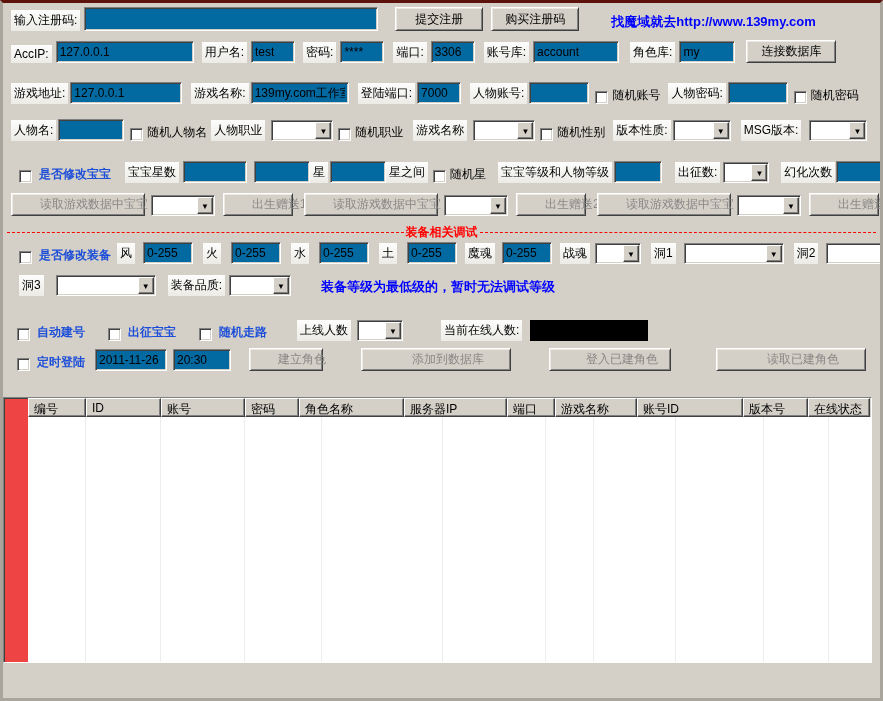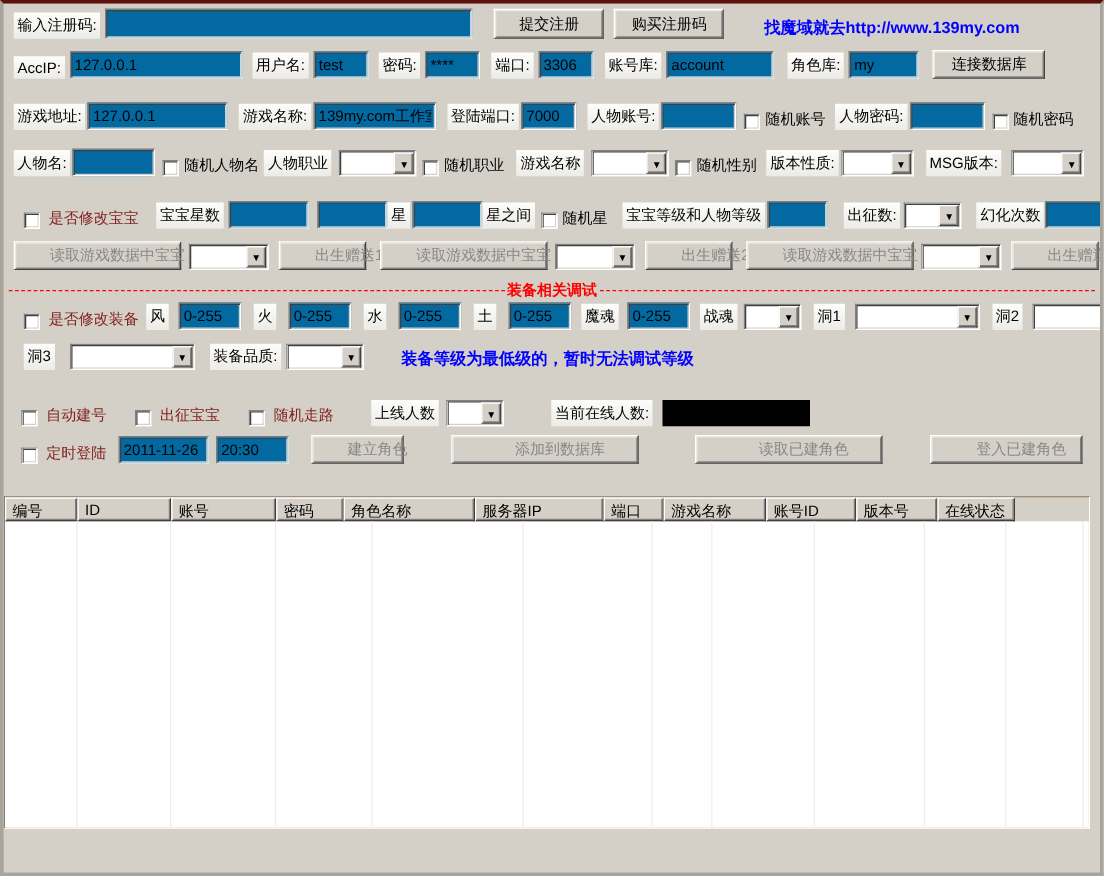--- a/index.html
+++ b/index.html
@@ -26,21 +26,21 @@
     width:17px; height:15px; background:#d4d0c8; text-align:center; line-height:13px;
     font-size:10px; font-weight:bold; color:#000; cursor:default;
     border:1px solid; border-color:#fff #404040 #404040 #fff;
     box-shadow: inset -1px -1px 0 #808080;
   }
   .client { position:relative; width:877px; height:673px; background:#d4d0c8; overflow:hidden; }
   .row { position:absolute; left:8px; right:4px; height:24px; display:flex; align-items:flex-end; white-space:nowrap; }
 
   .lbl { background:linear-gradient(#fdfdfc,#ecebe6); padding:2px 3px; flex:0 0 auto; }
   .cl  { margin-left:4px; flex:0 0 auto; }
-  .red { color:#7f1d1d; font-weight:normal; }
+  .red { color:#1d4ed8; font-weight:bold; }
 
   .txt {
     background:#0369a1; height:22px; padding:2px 3px; font:12px "Liberation Sans","DejaVu Sans",sans-serif;
     border:1px solid; border-color:#808080 #fff #fff #808080;
     box-shadow: inset 1px 1px 0 #404040, inset -1px -1px 0 #d4d0c8;
     flex:0 0 auto; outline:none;
   }
   .btn {
     height:23px; background:#d4d0c8; font:12px "Liberation Sans","DejaVu Sans",sans-serif;
     border:1px solid; border-color:#ffffff #404040 #404040 #ffffff;
@@ -64,23 +64,24 @@
     box-shadow: inset 1px 1px 0 #404040, inset -1px -1px 0 #d4d0c8;
   }
   .sep { position:absolute; left:4px; right:4px; height:14px; display:flex; align-items:center; color:#ff0000; font-weight:bold; }
   .sep .dash { flex:1 1 auto; border-top:1px dashed #ff0000; }
   .sep .sep-text { padding:0 2px; }
   .blackbox { width:118px; height:21px; background:#000; flex:0 0 auto; }
   .bluenote { color:#0000ff; font-weight:bold; font-size:13px; }
   .link { color:#0000ff; font-weight:bold; font-size:13px; }
 
   .lv {
-    position:absolute; top:394px; left:0px; width:869px; height:266px; background:#fdba74;
+    position:absolute; top:394px; left:0px; width:869px; height:266px; background:#ef4444;
     border:1px solid; border-color:#808080 #fff #fff #808080;
     box-shadow: inset 1px 1px 0 #404040;
+    padding-left: 24px;
   }
   .lv-head { display:flex; height:19px; background:#d4d0c8; }
   .th {
     flex:0 0 auto; padding:2px 1px 0 5px; overflow:hidden; background:#d4d0c8;
     border:1px solid; border-color:#ffffff #404040 #404040 #ffffff;
     box-shadow: inset -1px -1px 0 #808080; cursor:default;
   }
   .lv-body { display:flex; height:245px; background:#fff; }
   .td { flex:0 0 auto; border-right:1px solid #ededed; height:100%; }
 </style>
@@ -272,35 +273,35 @@
       <span class="blackbox" style="margin-left:8px"></span>
     </div>
 
     <div class="row" style="top:344px">
       <span class="chk" style="margin-left:6px"></span>
       <span class="cl red" style="margin-left:7px">定时登陆</span>
       <input class="txt" style="width: 72px; margin-left: 10px;" value="2011-11-26">
       <input class="txt" style="width: 58px; margin-left: 6px;" value="20:30">
       <button class="btn disabled" style="width:74px;margin-left:18px">建立角色</button>
       <button class="btn disabled" style="width:150px;margin-left:38px">添加到数据库</button>
+      <button class="btn disabled" style="width:122px;margin-left:38px">登入已建角色</button>
       <button class="btn disabled" style="width:150px;margin-left:45px">读取已建角色</button>
-      <button class="btn disabled" style="width:122px;margin-left:38px">登入已建角色</button>
     </div>
 
     <div class="lv">
       <div class="lv-head">
         <span class="th" style="width:58px">编号</span>
         <span class="th" style="width:75px">ID</span>
         <span class="th" style="width:84px">账号</span>
         <span class="th" style="width:54px">密码</span>
         <span class="th" style="width:105px">角色名称</span>
         <span class="th" style="width:103px">服务器IP</span>
         <span class="th" style="width:48px">端口</span>
         <span class="th" style="width:82px">游戏名称</span>
-        <span class="th" style="width:72px">账号ID</span>
+        <span class="th" style="width:106px">账号ID</span>
         <span class="th" style="width:65px">版本号</span>
         <span class="th" style="width:62px">在线状态</span>
       </div>
       <div class="lv-body">
         <span class="td" style="width:58px"></span>
         <span class="td" style="width:75px"></span>
         <span class="td" style="width:84px"></span>
         <span class="td" style="width:77px"></span>
         <span class="td" style="width:121px"></span>
         <span class="td" style="width:103px"></span>

